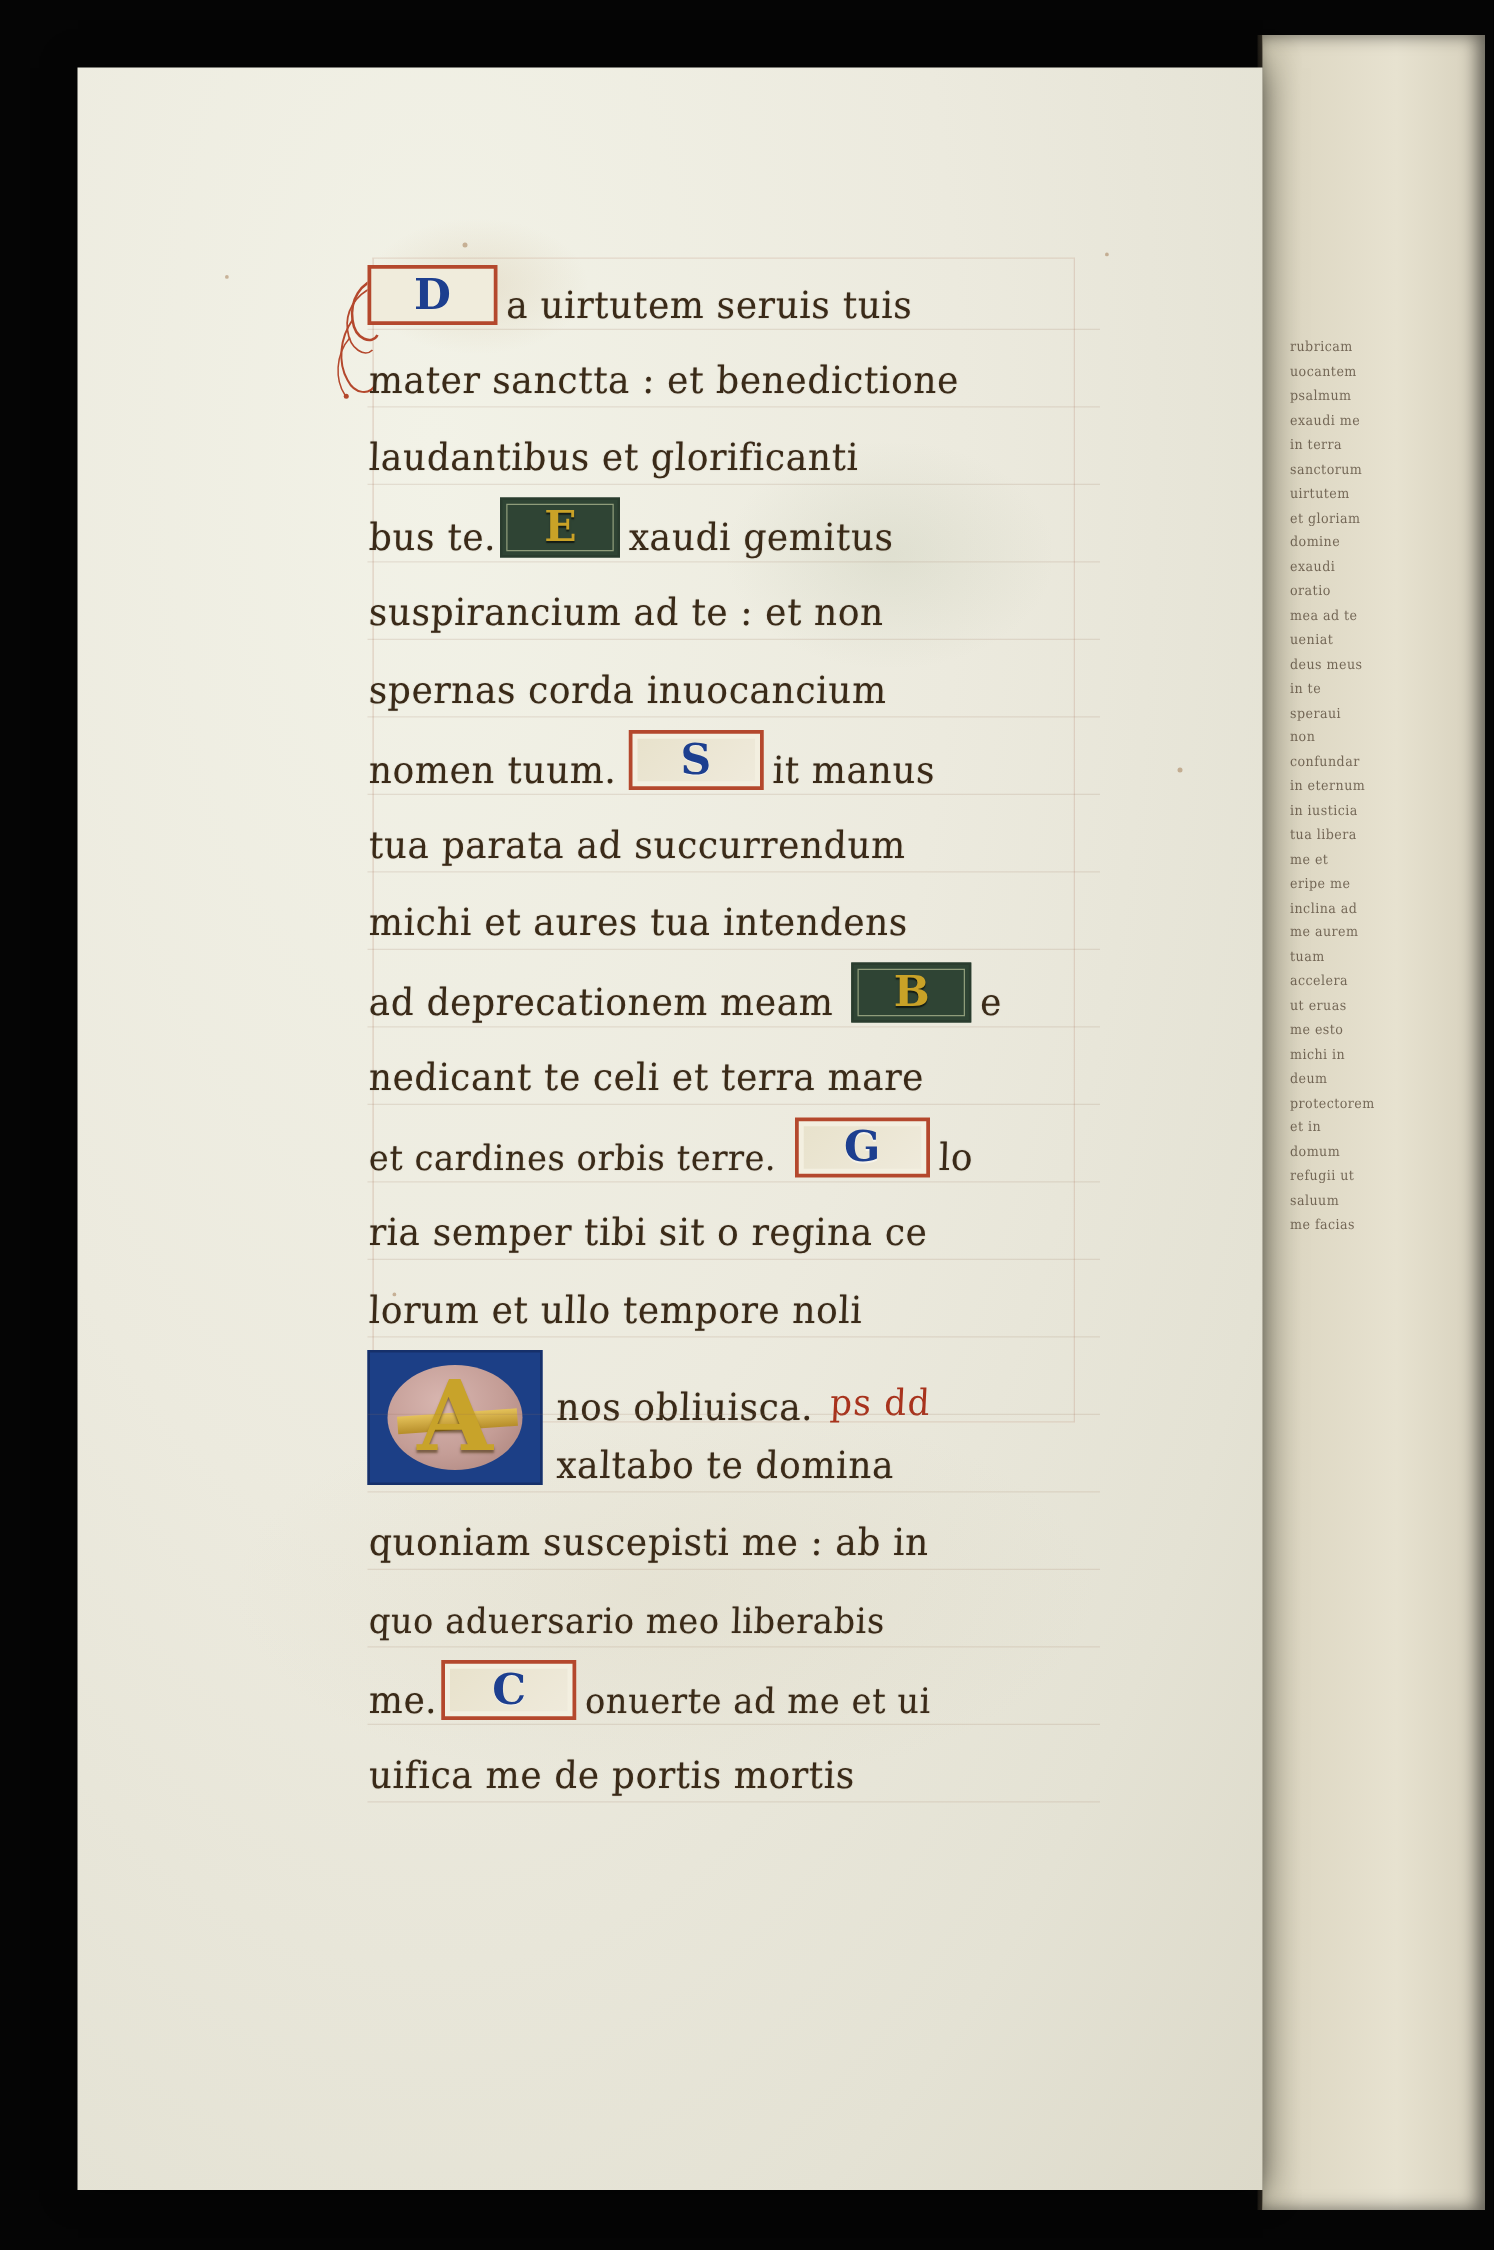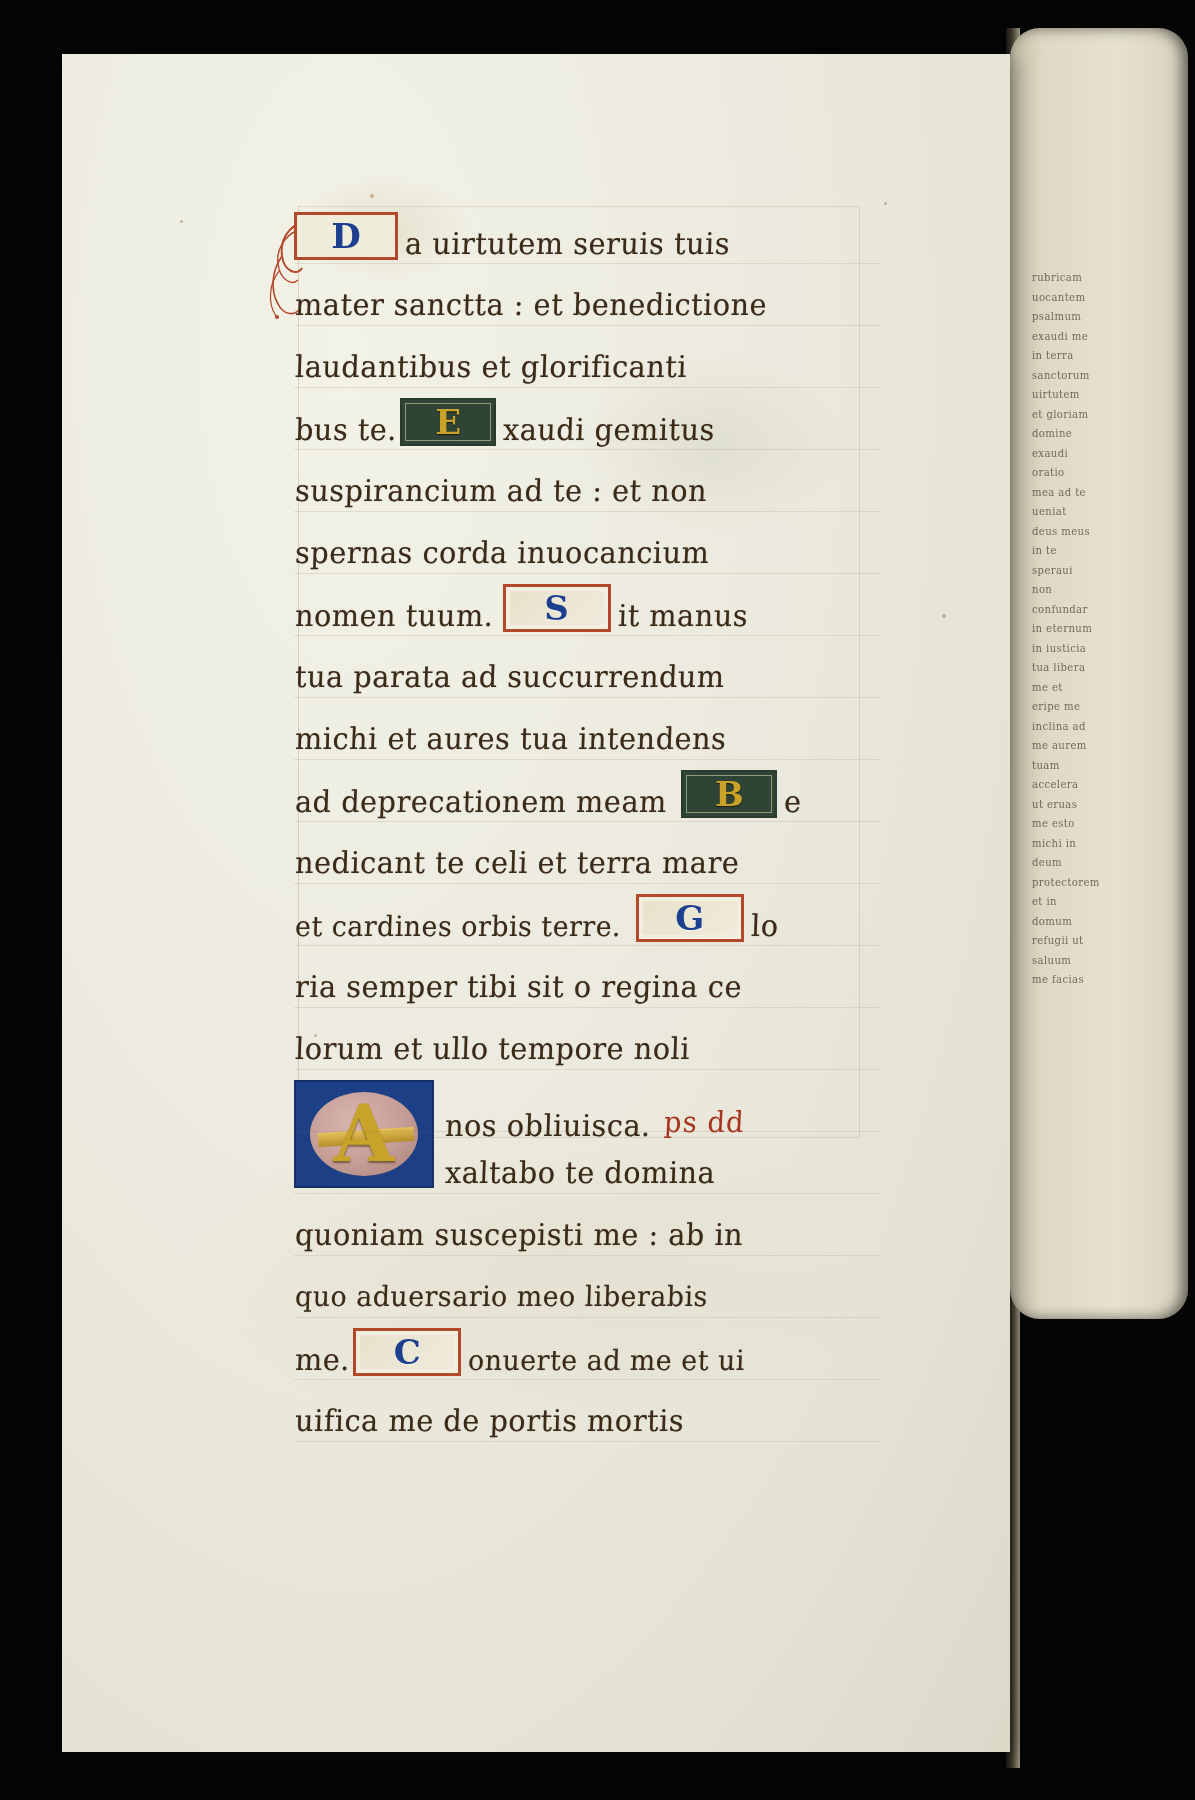--- a/index.html
+++ b/index.html
@@ -21,24 +21,23 @@
     inset: 0;
     background: #050505;
   }
 
   
   #next-leaf {
     position: absolute;
     left: 1010px;
     top: 28px;
     width: 178px;
-    height: 1291px;
+    height: 1740px;
     background: linear-gradient(90deg, #c8c2ab 0%, #ded8c4 18%, #e7e2d0 60%, #d6d0bc 100%);
     box-shadow: -6px 0 14px rgba(0,0,0,0.55) inset;
-    border-radius: 30px;
   }
   #next-leaf-gutter {
     position: absolute;
     left: 1006px;
     top: 28px;
     width: 14px;
     height: 1740px;
     background: linear-gradient(90deg, #1a1712 0%, #3b352a 40%, #9c9680 100%);
   }
   .next-col {

